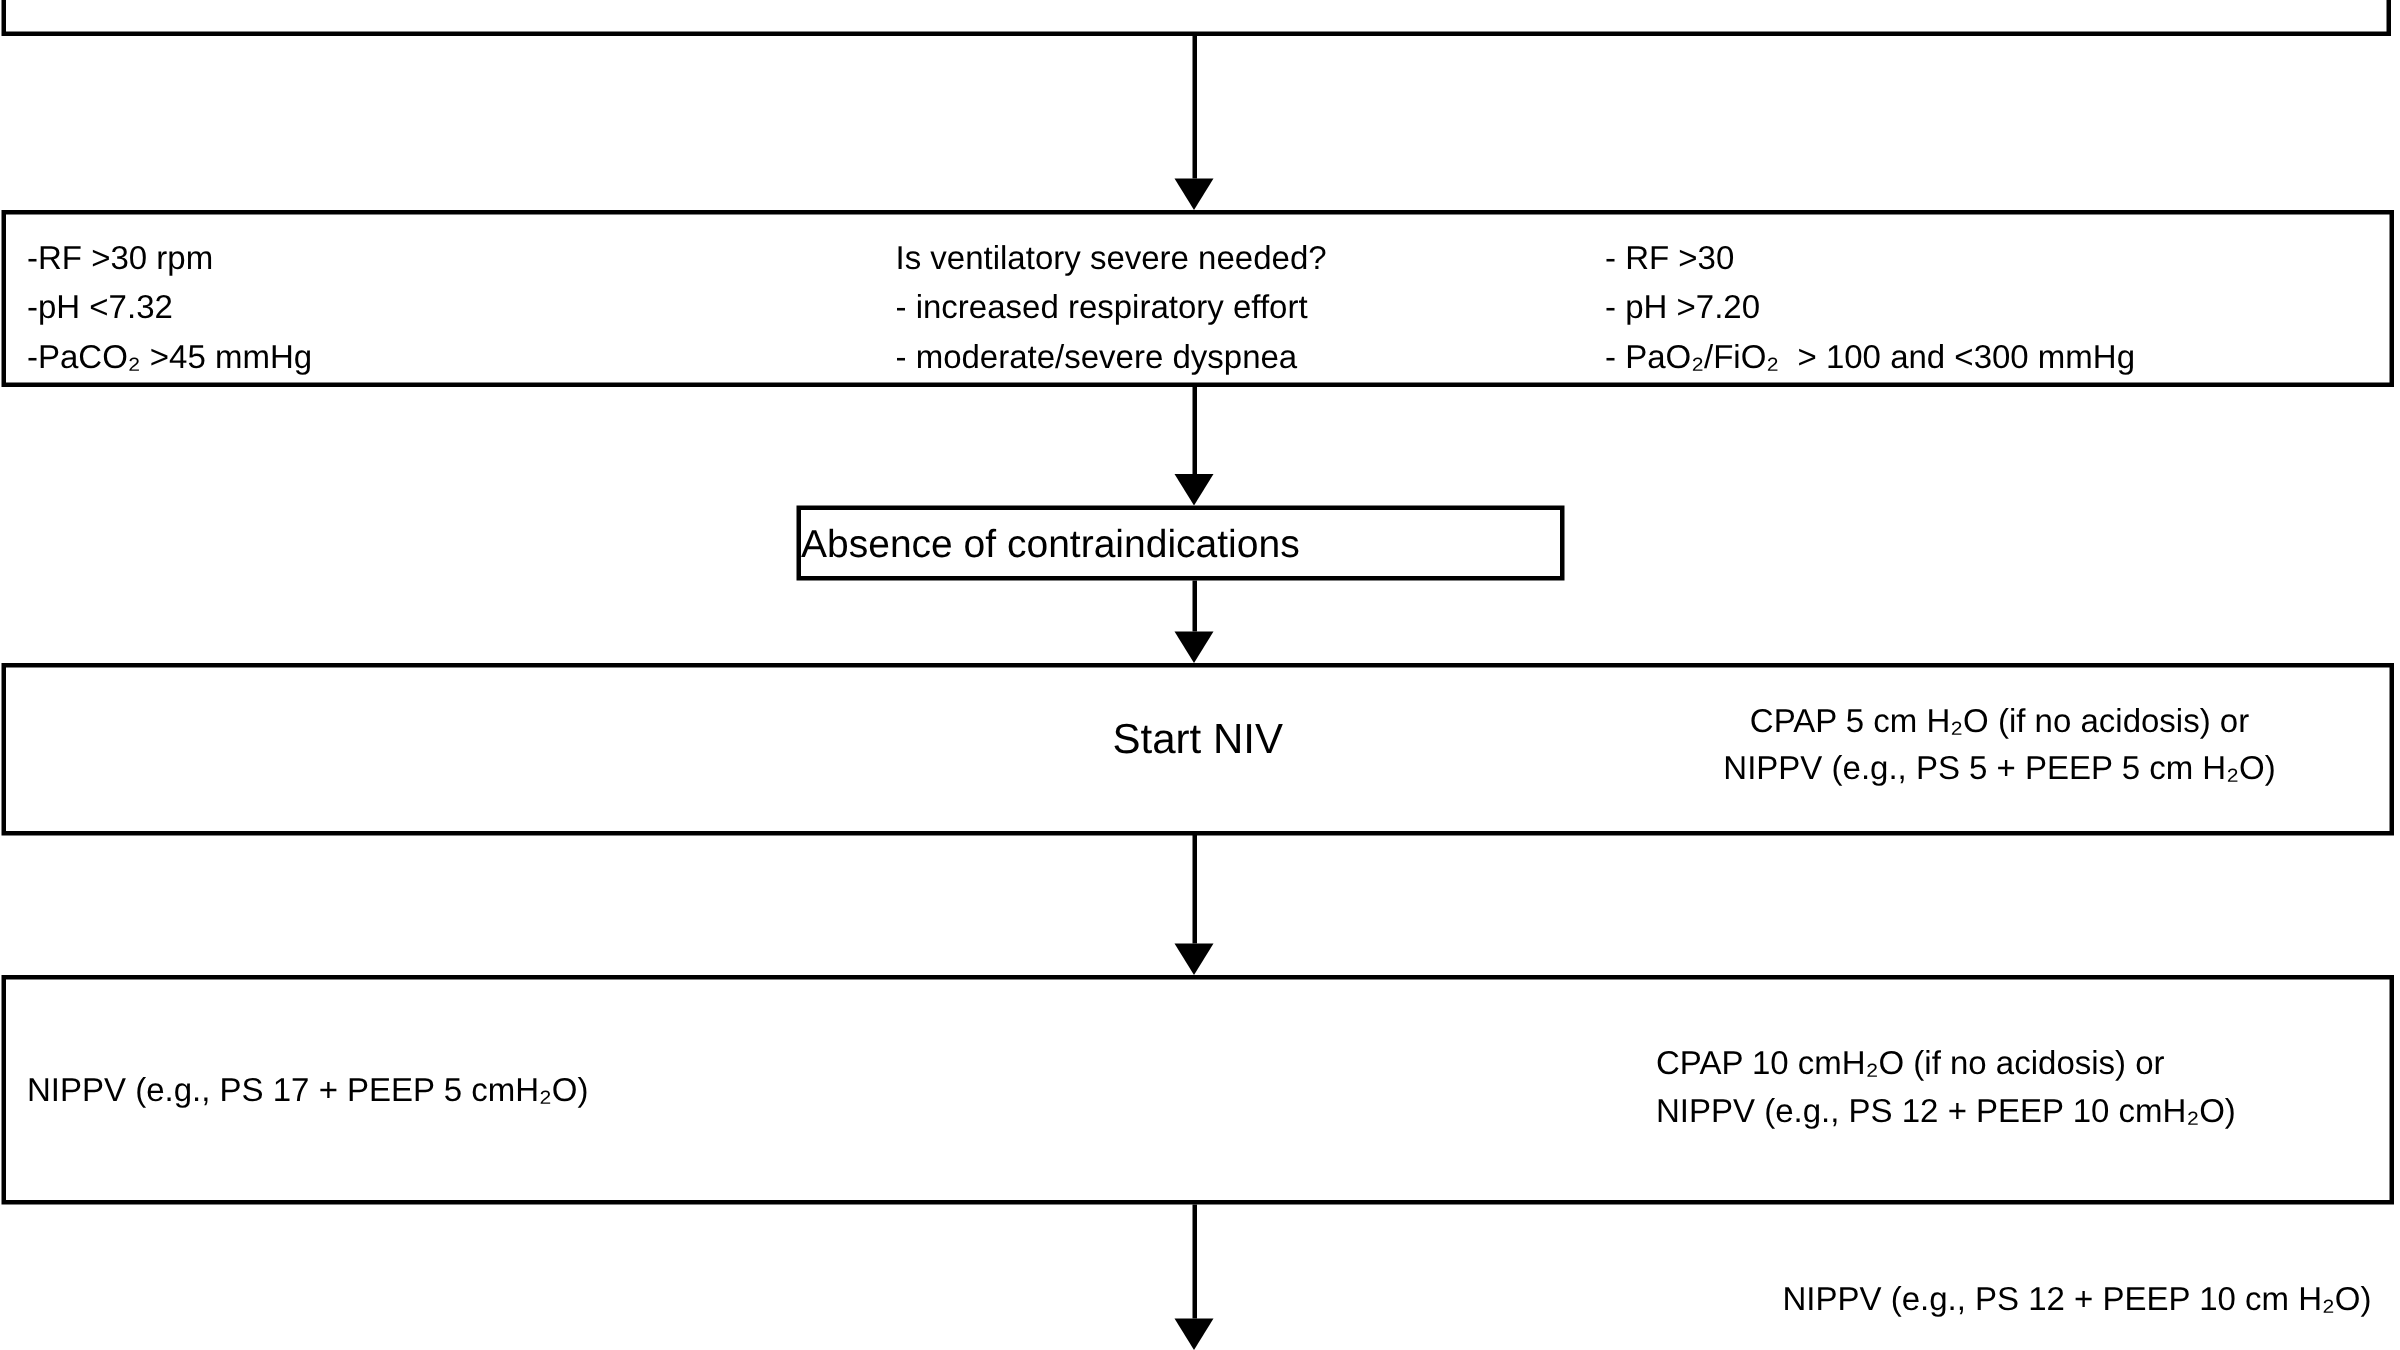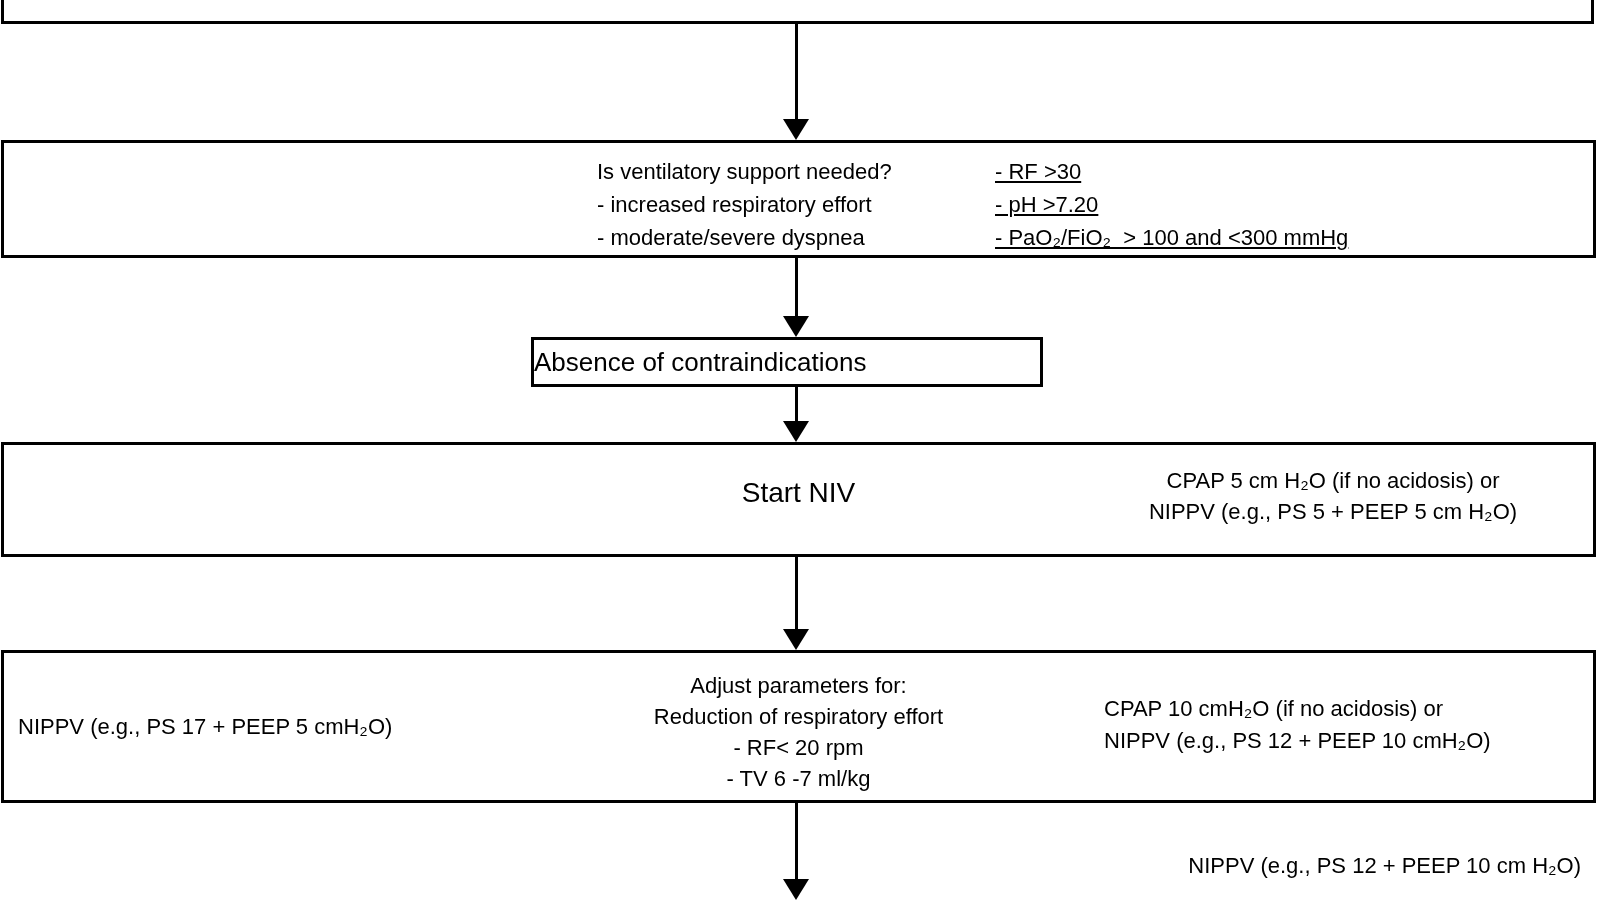--- a/index.html
+++ b/index.html
@@ -32,21 +32,21 @@
   .body-text {
     font-size: 22px;
     line-height: 33px;
   }
   .col {
     position: absolute;
     top: 12px;
   }
   .col-left   { left: 14px; }
   .col-center { left: 593px; }
-  .col-right  { left: 991px; text-decoration: underline; }
+  .col-right  { left: 1066px; }
 
   
   .arrow {
     position: absolute;
     width: 28px;
     display: flex;
     flex-direction: column;
     align-items: center;
   }
   .arrow .shaft {
@@ -140,22 +140,27 @@
 <div id="stage">
 
   <div class="box" style="left:1px; top:-60px; width:1587px; height:78px;"></div>
 
   <div class="arrow" style="left:782px; top:24px; height:116px;">
     <div class="shaft"></div>
     <div class="head"></div>
   </div>
 
   <div class="box wide" style="top:140px; height:112px;">
+    <div class="col col-left body-text">
+      <div class="line">-RF &gt;30 rpm</div>
+      <div class="line">-pH &lt;7.32</div>
+      <div class="line">-PaCO₂ &gt;45 mmHg</div>
+    </div>
     <div class="col col-center body-text">
-      <div class="line">Is ventilatory support needed?</div>
+      <div class="line">Is ventilatory severe needed?</div>
       <div class="line">- increased respiratory effort</div>
       <div class="line">- moderate/severe dyspnea</div>
     </div>
     <div class="col col-right body-text">
       <div class="line">- RF &gt;30</div>
       <div class="line">- pH &gt;7.20</div>
       <div class="line">- PaO₂/FiO₂  &gt; 100 and &lt;300 mmHg</div>
     </div>
   </div>
 
@@ -181,26 +186,20 @@
     </div>
   </div>
 
   <div class="arrow" style="left:782px; top:555px; height:95px;">
     <div class="shaft"></div>
     <div class="head"></div>
   </div>
 
   <div class="box wide" style="top:650px; height:147px;">
     <div class="adjust-left line">NIPPV (e.g., PS 17 + PEEP 5 cmH₂O)</div>
-    <div class="adjust-center">
-      <div class="line">Adjust parameters for:</div>
-      <div class="line">Reduction of respiratory effort</div>
-      <div class="line">- RF&lt; 20 rpm</div>
-      <div class="line">- TV 6 -7 ml/kg</div>
-    </div>
     <div class="adjust-right">
       <div class="line">CPAP 10 cmH₂O (if no acidosis) or</div>
       <div class="line">NIPPV (e.g., PS 12 + PEEP 10 cmH₂O)</div>
     </div>
   </div>
 
   <div class="footnote line">NIPPV (e.g., PS 12 + PEEP 10 cm H₂O)</div>
 
   <div class="arrow" style="left:782px; top:803px; height:97px;">
     <div class="shaft"></div>

